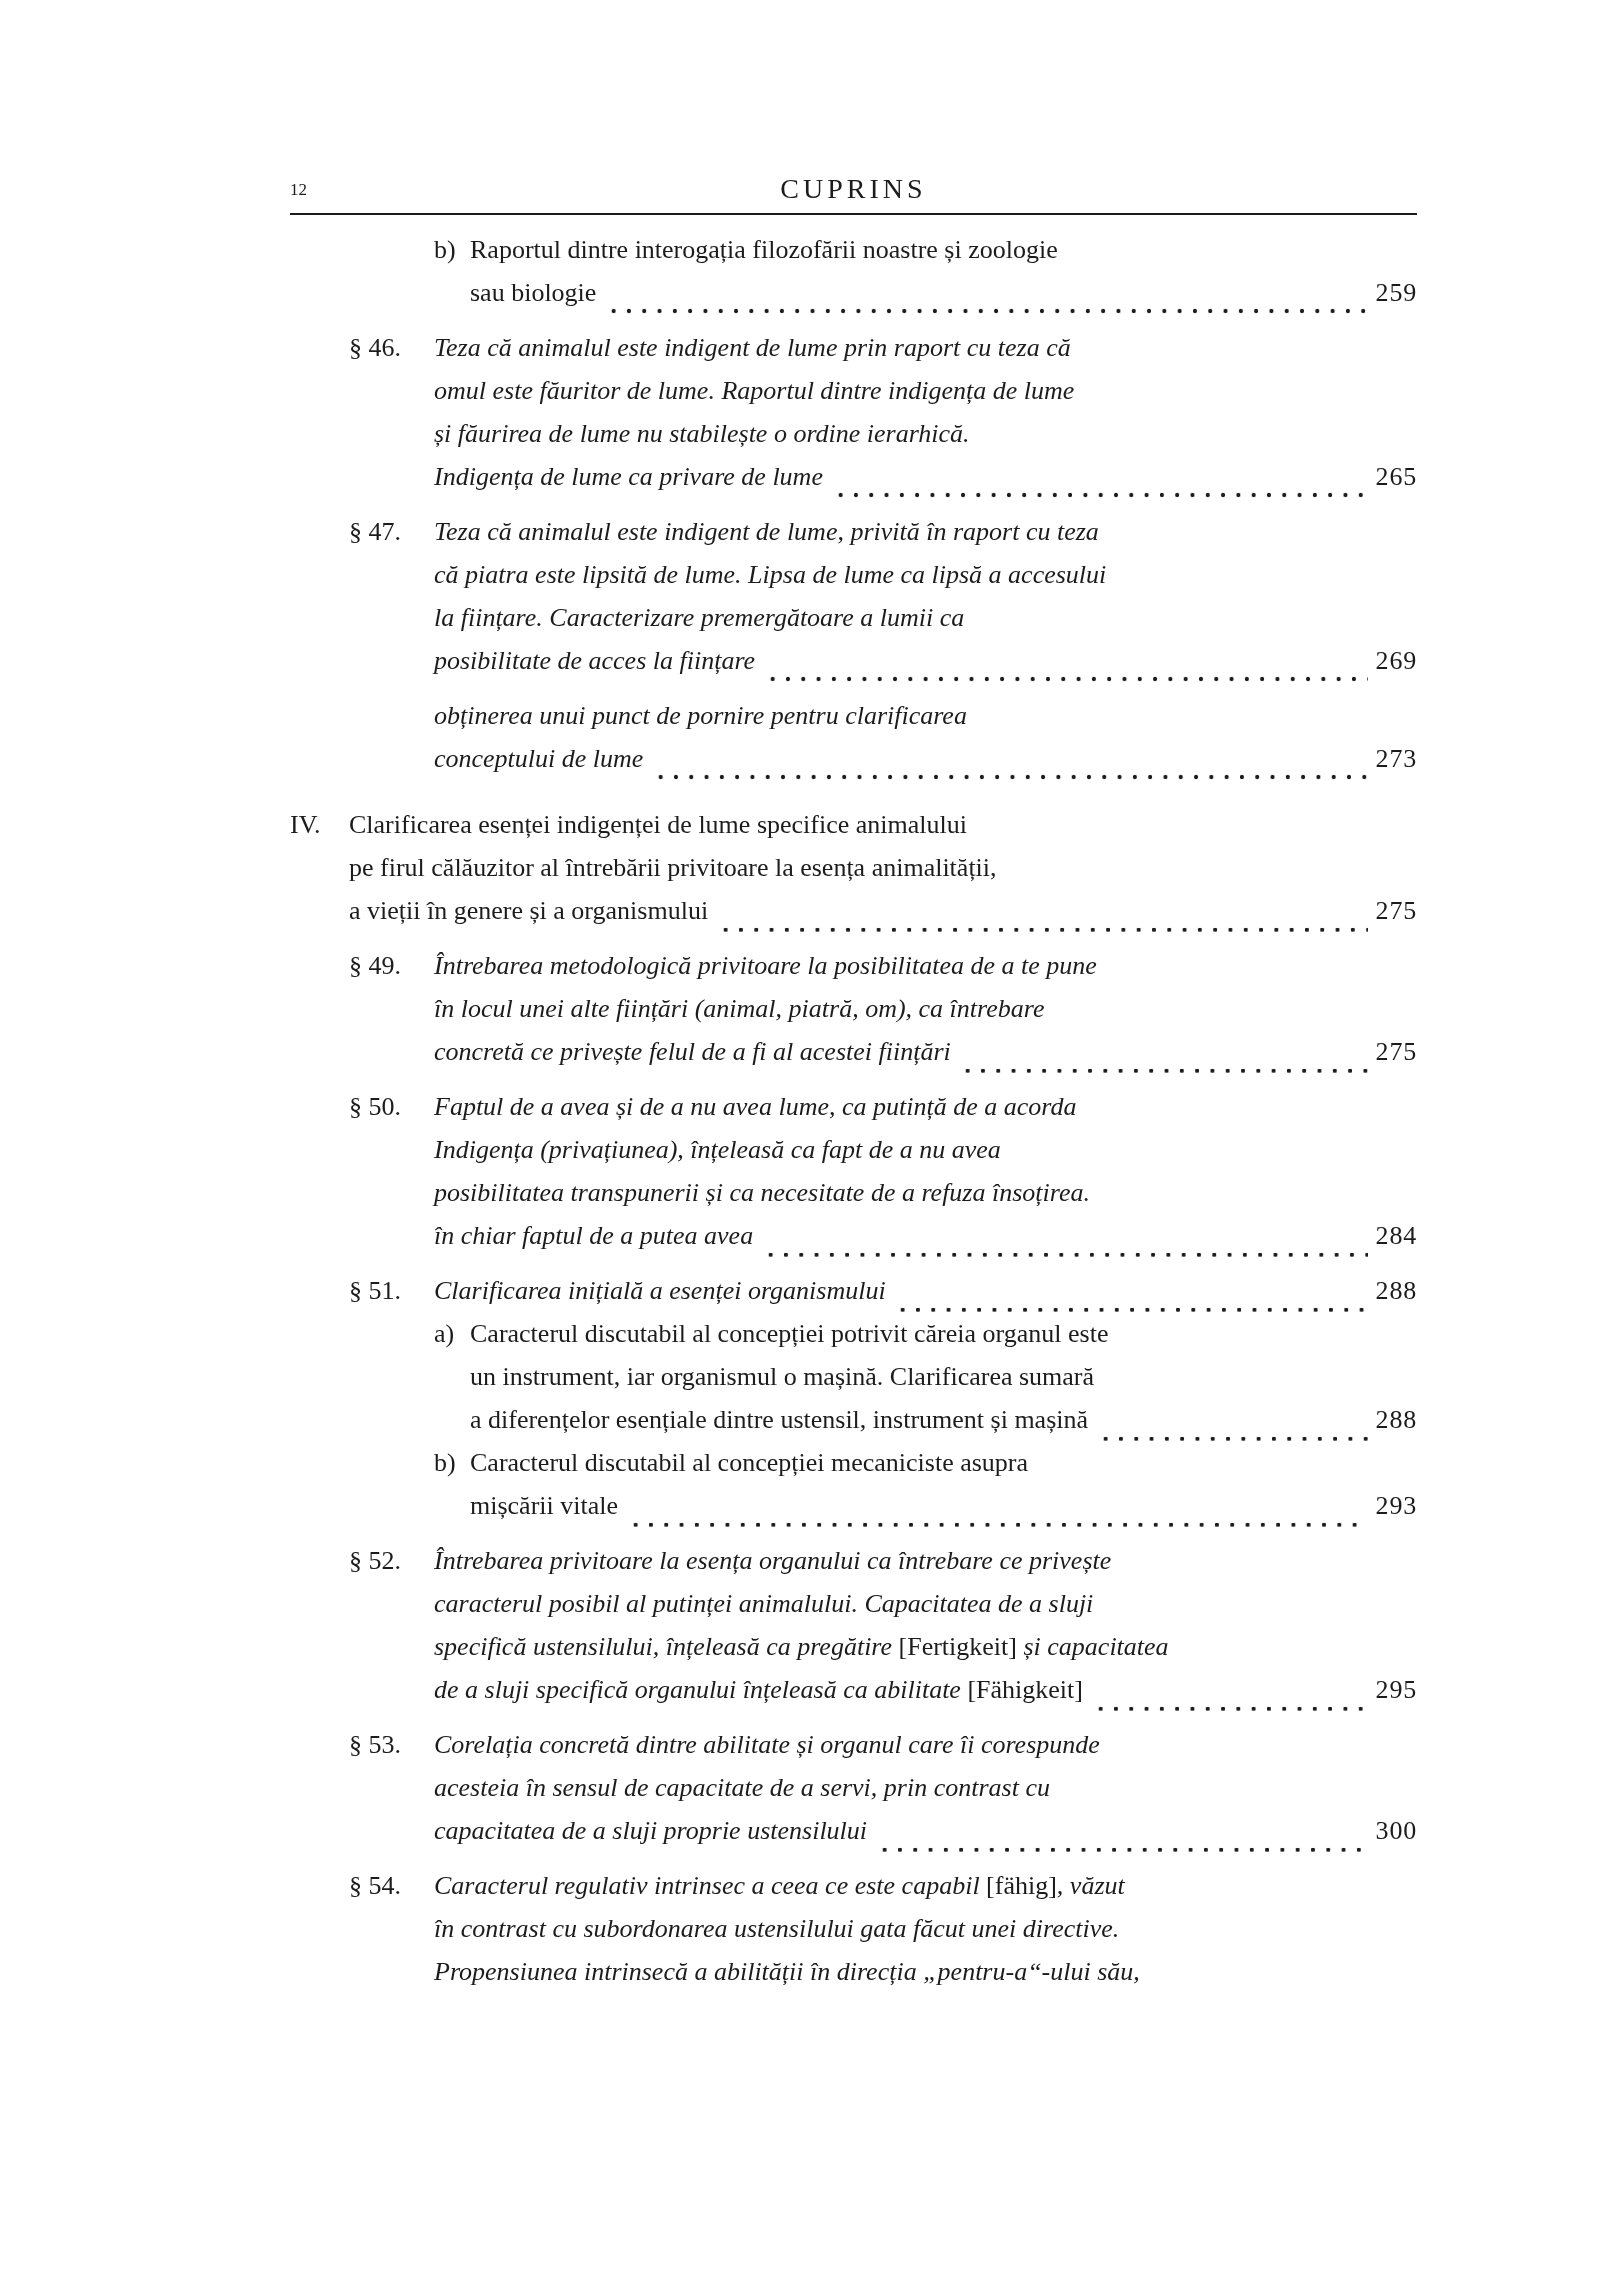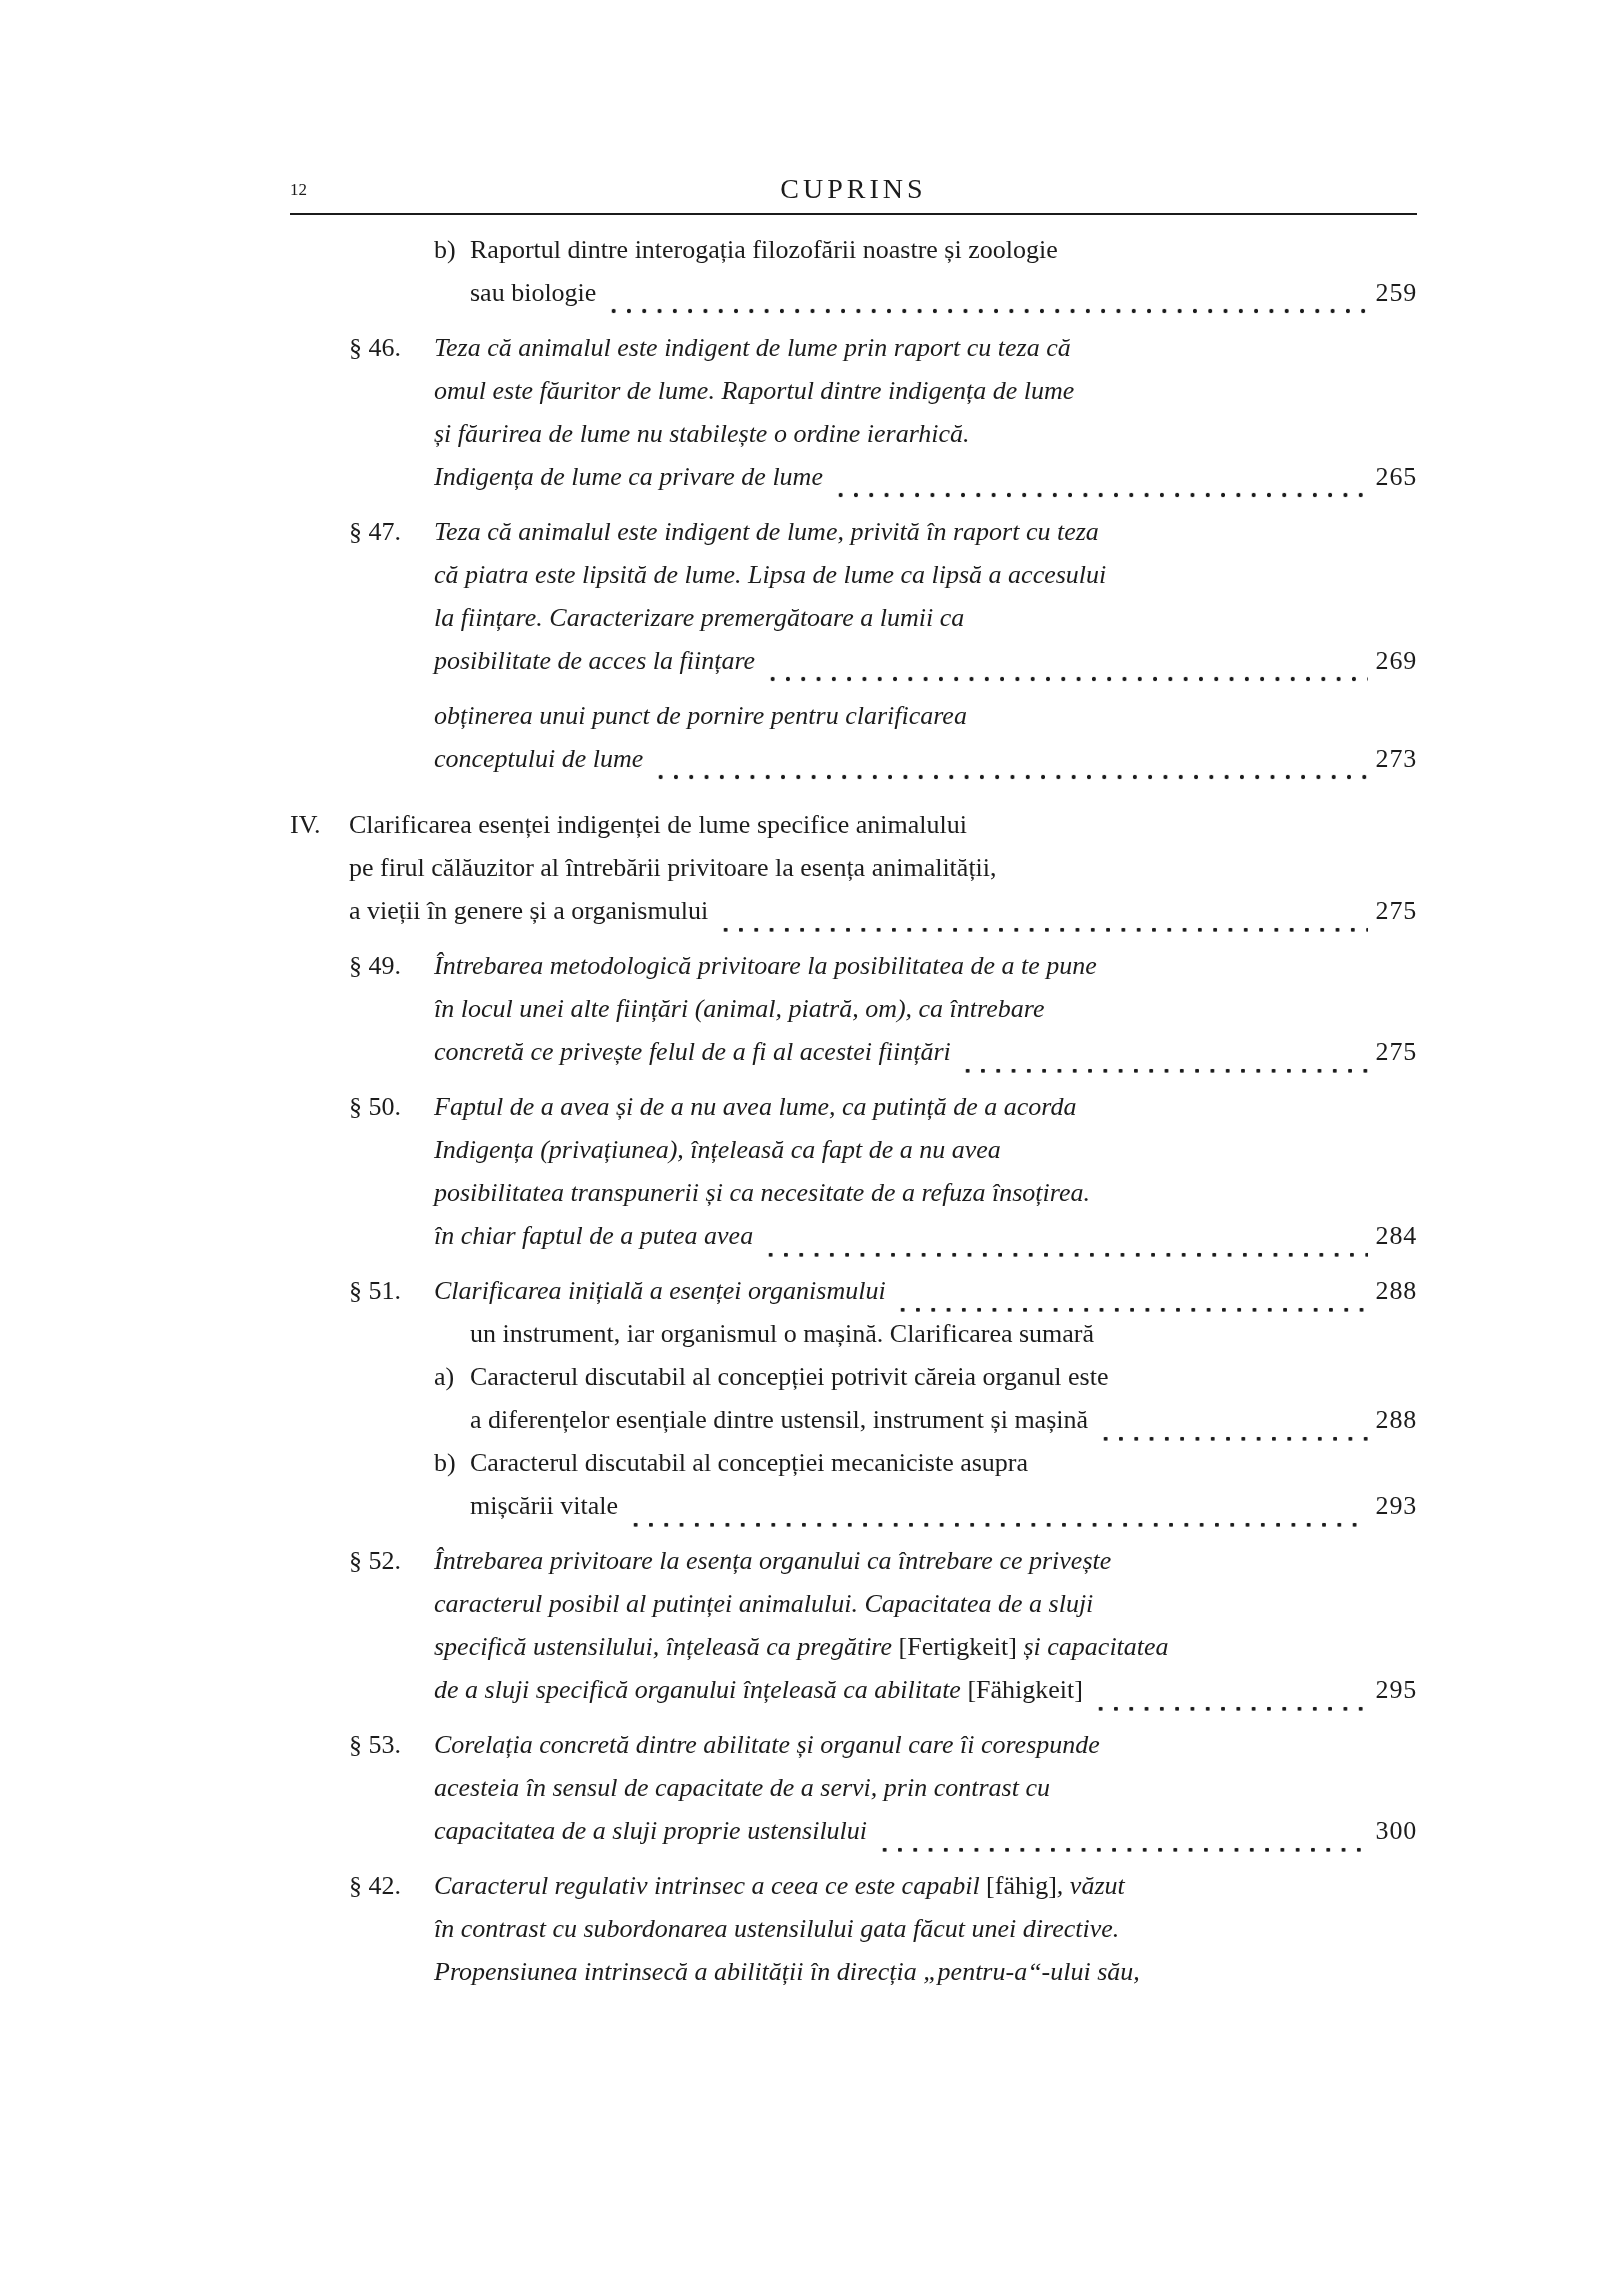--- a/index.html
+++ b/index.html
@@ -149,22 +149,22 @@
       </div>
       <div class="entry section">
         <div class="line last">
           <span class="label">§ 51.</span>
           <span class="txt it"><span>Clarificarea inițială a esenței organismului</span></span>
           <span class="leader"></span>
           <span class="pg">288</span>
         </div>
       </div>
       <div class="entry sub tight">
+        <div class="line"><span class="label">a)</span><span class="txt"><span>Caracterul discutabil al concepției potrivit căreia organul este</span></span></div>
         <div class="line"><span class="txt"><span>un instrument, iar organismul o mașină. Clarificarea sumară</span></span></div>
-        <div class="line"><span class="label">a)</span><span class="txt"><span>Caracterul discutabil al concepției potrivit căreia organul este</span></span></div>
         <div class="line last">
           <span class="txt"><span>a diferențelor esențiale dintre ustensil, instrument și mașină</span></span>
           <span class="leader"></span>
           <span class="pg">288</span>
         </div>
       </div>
       <div class="entry sub tight">
         <div class="line"><span class="label">b)</span><span class="txt"><span>Caracterul discutabil al concepției mecaniciste asupra</span></span></div>
         <div class="line last">
           <span class="txt"><span>mișcării vitale</span></span>
@@ -185,19 +185,19 @@
       <div class="entry section">
         <div class="line"><span class="label">§ 53.</span><span class="txt it"><span>Corelația concretă dintre abilitate și organul care îi corespunde</span></span></div>
         <div class="line"><span class="txt it"><span>acesteia în sensul de capacitate de a servi, prin contrast cu</span></span></div>
         <div class="line last">
           <span class="txt it"><span>capacitatea de a sluji proprie ustensilului</span></span>
           <span class="leader"></span>
           <span class="pg">300</span>
         </div>
       </div>
       <div class="entry section">
-        <div class="line"><span class="label">§ 42.</span><span class="txt it"><span>Caracterul regulativ intrinsec a ceea ce este capabil </span><span class="rm">[fähig]</span><span>, văzut</span></span></div>
+        <div class="line"><span class="label">§ 54.</span><span class="txt it"><span>Caracterul regulativ intrinsec a ceea ce este capabil </span><span class="rm">[fähig]</span><span>, văzut</span></span></div>
         <div class="line"><span class="txt it"><span>în contrast cu subordonarea ustensilului gata făcut unei directive.</span></span></div>
         <div class="line"><span class="txt it"><span>Propensiunea intrinsecă a abilității în direcția „pentru-a“-ului său,</span></span></div>
       </div>
     </div>
 </div>
 
 
 </body></html>

